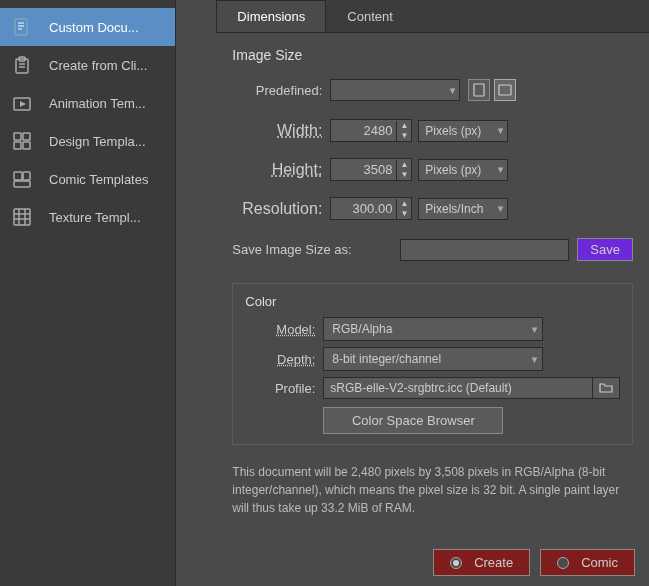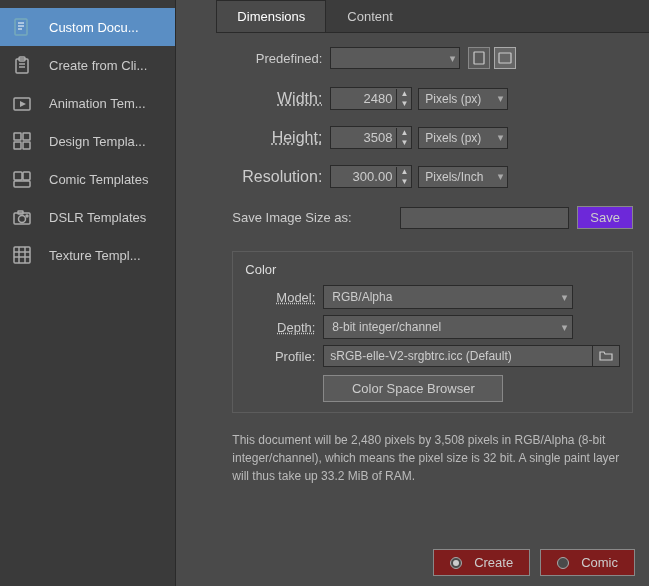--- a/index.html
+++ b/index.html
@@ -272,21 +272,21 @@
     }
     .full-select-wrap select {
       background: #5a5a5a;
       border: 1px solid #2a2a2a;
       color: #ccc;
       padding: 4px 24px 4px 8px;
       font-size: 12px;
       appearance: none;
       cursor: pointer;
       outline: none;
-      width: 250px;
+      width: 220px;
     }
     .full-select-wrap::after {
       content: '▾';
       position: absolute;
       right: 6px;
       pointer-events: none;
       color: #aaa;
       font-size: 11px;
     }
 
@@ -437,31 +437,20 @@
     <span class="sidebar-icon">
       <svg viewBox="0 0 20 20" fill="none" stroke="#aaa" stroke-width="1.5">
         <rect x="2" y="3" width="8" height="8" rx="1"></rect>
         <rect x="11" y="3" width="7" height="8" rx="1"></rect>
         <rect x="2" y="12" width="16" height="6" rx="1"></rect>
       </svg>
     </span>
     <span class="sidebar-label">Comic Templates</span>
   </div>
 
-  <div class="sidebar-item">
-    <span class="sidebar-icon">
-      <svg viewBox="0 0 20 20" fill="none" stroke="#aaa" stroke-width="1.5">
-        <rect x="2" y="6" width="16" height="11" rx="1"></rect>
-        <circle cx="10" cy="12" r="3.5"></circle>
-        <rect x="6" y="4" width="5" height="3" rx="0.5"></rect>
-        <circle cx="15" cy="9" r="1"></circle>
-      </svg>
-    </span>
-    <span class="sidebar-label">DSLR Templates</span>
-  </div>
 
   <div class="sidebar-item">
     <span class="sidebar-icon">
       <svg viewBox="0 0 20 20" fill="none" stroke="#aaa" stroke-width="1.5">
         <rect x="2" y="2" width="16" height="16" rx="1"></rect>
         <line x1="2" y1="7" x2="18" y2="7"></line>
         <line x1="2" y1="12" x2="18" y2="12"></line>
         <line x1="7" y1="2" x2="7" y2="18"></line>
         <line x1="13" y1="2" x2="13" y2="18"></line>
       </svg>
@@ -472,20 +461,21 @@
 
 <div class="main">
 
   <div class="tabs">
     <div class="tab active">Dimensions</div>
     <div class="tab">Content</div>
   </div>
 
   <div class="content">
 
+    <div class="section-title">Image Size</div>
 
     <div class="predefined-row">
       <span class="predefined-label">Predefined:</span>
       <div style="position:relative; display:inline-flex; align-items:center;">
         <select class="styled predefined-select">
           <option value=""></option>
         </select>
         <span style="position:absolute; right:5px; pointer-events:none; color:#aaa; font-size:11px;">▾</span>
       </div>
       <div class="aspect-icons">

